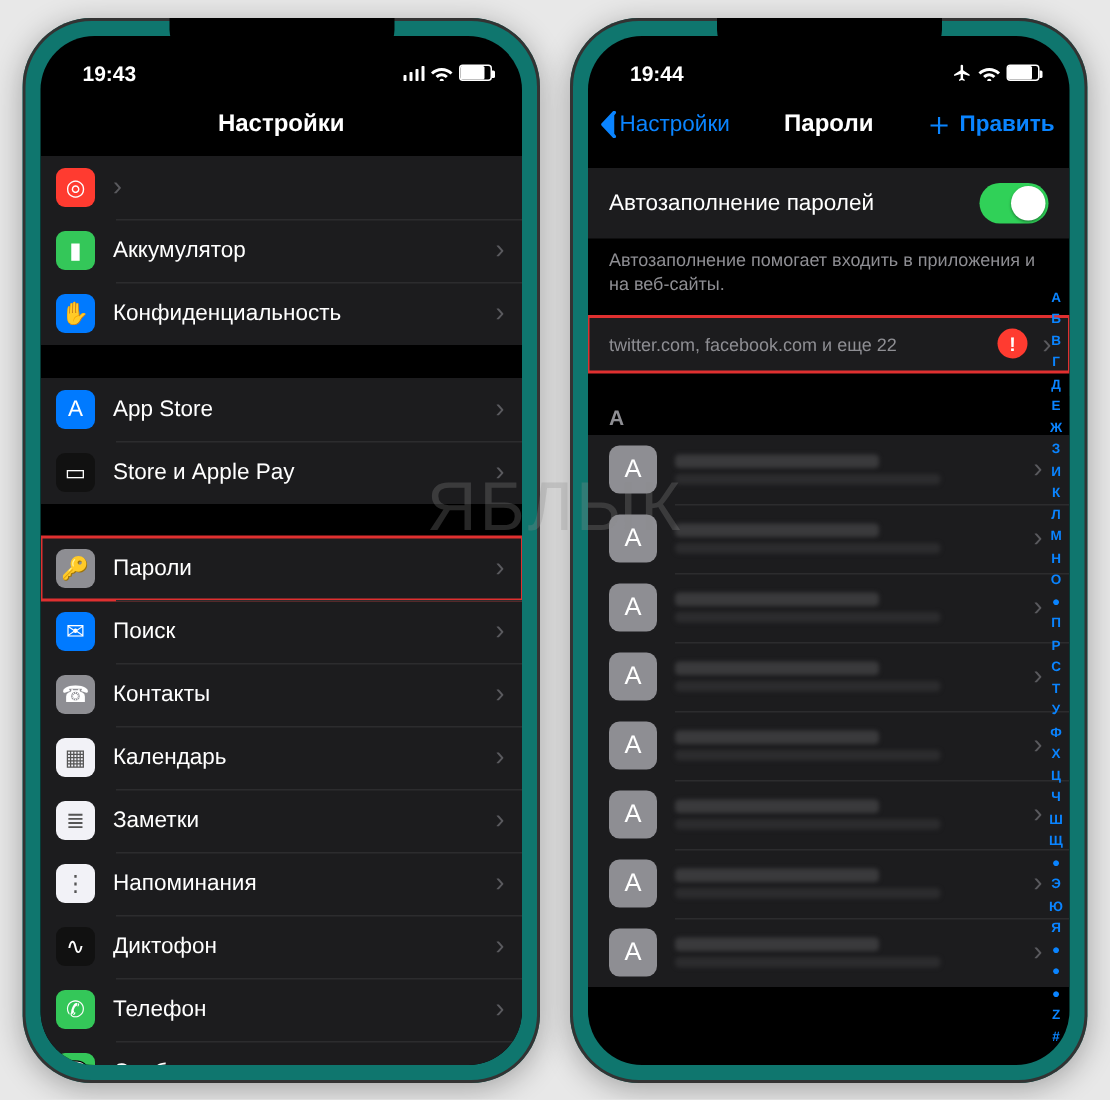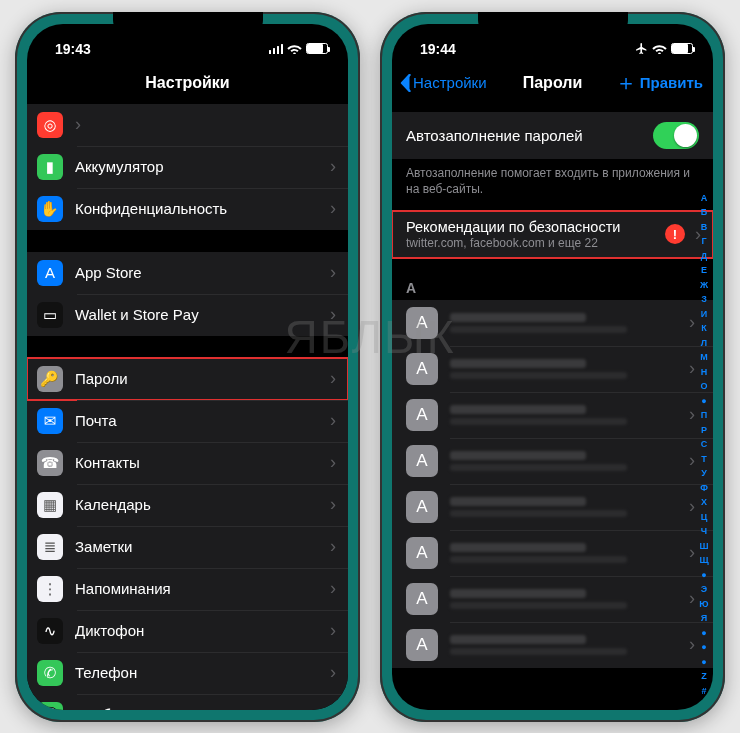--- a/index.html
+++ b/index.html
@@ -212,33 +212,33 @@
             </div>
           </div>
           <div class="group">
             <div class="row">
               <span class="app-icon ic-blue">A</span>
               <span class="row-label">App Store</span>
               <span class="chevron">›</span>
             </div>
             <div class="row">
               <span class="app-icon ic-black">▭</span>
-              <span class="row-label">Wallet и Store Pay</span>
+              <span class="row-label">Store и Apple Pay</span>
               <span class="chevron">›</span>
             </div>
           </div>
           <div class="group">
             <div class="row hl">
               <span class="app-icon ic-grey">🔑</span>
               <span class="row-label">Пароли</span>
               <span class="chevron">›</span>
             </div>
             <div class="row">
               <span class="app-icon ic-blue">✉</span>
-              <span class="row-label">Почта</span>
+              <span class="row-label">Поиск</span>
               <span class="chevron">›</span>
             </div>
             <div class="row">
               <span class="app-icon ic-grey">☎</span>
               <span class="row-label">Контакты</span>
               <span class="chevron">›</span>
             </div>
             <div class="row">
               <span class="app-icon ic-white">▦</span>
               <span class="row-label">Календарь</span>
@@ -315,21 +315,20 @@
       <div class="block">
         <div class="toggle-row">
           <span>Автозаполнение паролей</span>
           <span class="switch"></span>
         </div>
       </div>
       <div class="footer-note">Автозаполнение помогает входить в приложения и на веб-сайты.</div>
 
       <div class="block reco hl">
         <div class="reco-text">
-          <div class="reco-title">Рекомендации по безопасности</div>
           <div class="reco-sub">twitter.com, facebook.com и еще 22</div>
         </div>
         <span class="alert-badge">!</span>
         <span class="chevron">›</span>
       </div>
 
       <div style="height:16px"></div>
       <div class="section-head">A</div>
       <div class="block" id="pw-list">
           <div class="pw-row">

